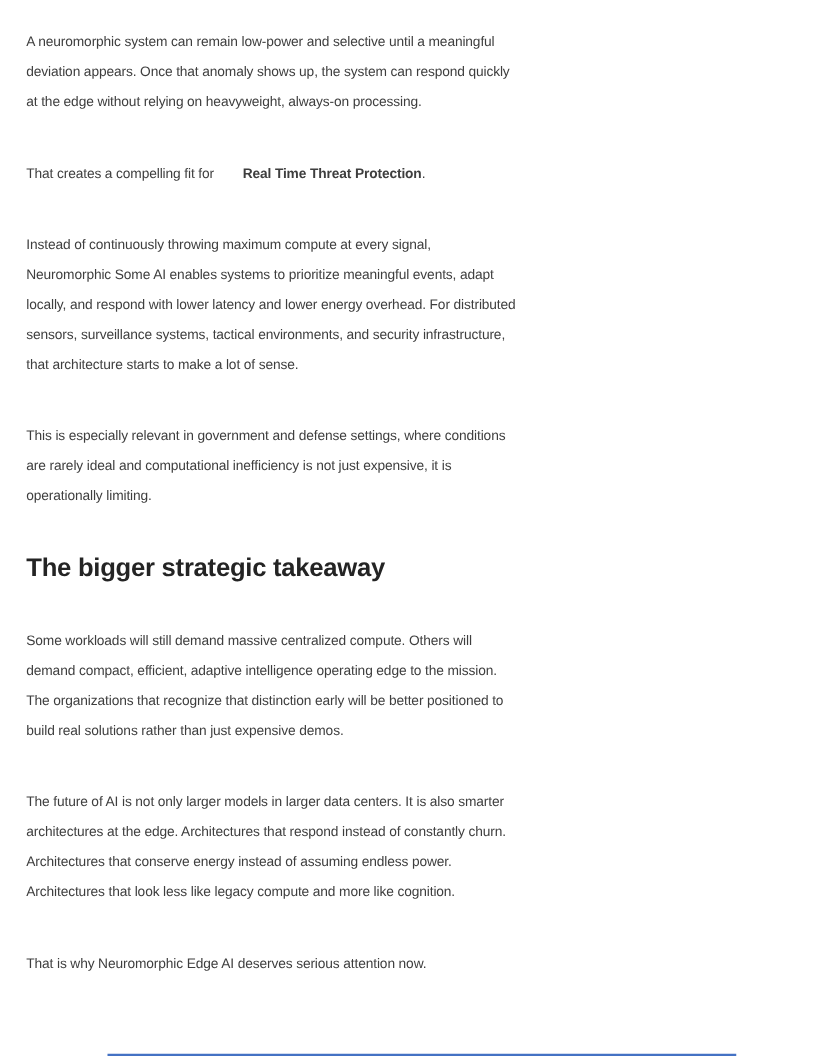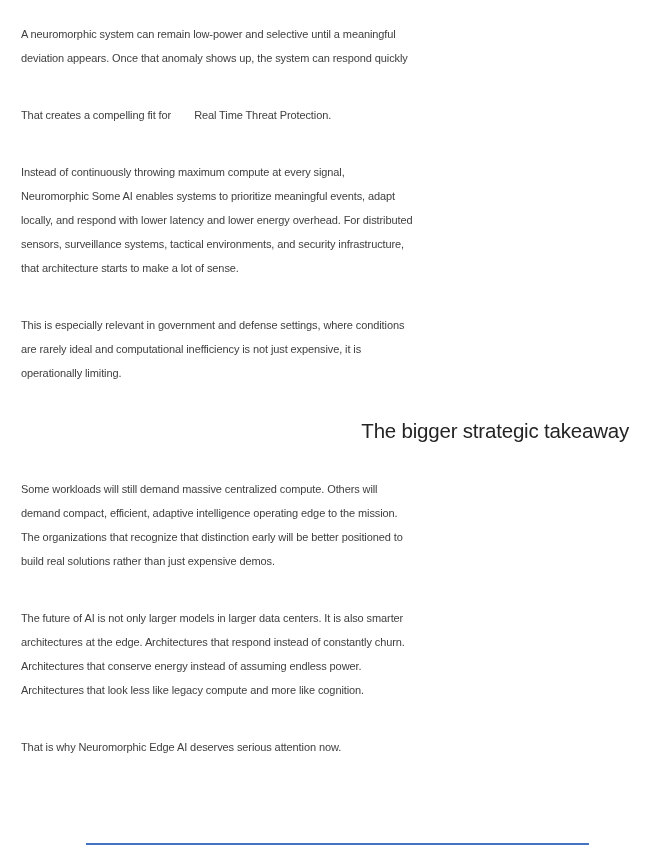--- a/index.html
+++ b/index.html
@@ -23,43 +23,43 @@
   }
   .para:last-child { margin-bottom: 0; }
   .line {
     line-height: 24px;
     white-space: nowrap;
   }
   .section-heading {
     font-size: 20.5px;
     line-height: 26px;
     margin: 0 0 12px 0;
-    font-weight: 400;
+    font-weight: 700;
     color: #242424;
     letter-spacing: -0.2px;
     white-space: nowrap;
-    text-align: right;
   }
-  .bold { font-weight: 400; padding-left: 20px; }
+  .bold { font-weight: 700; padding-left: 20px; }
   .accent-line {
     position: absolute;
     left: 86px;
     bottom: 0;
     width: 503px;
     height: 2px;
   }
 </style>
 </head>
 <body style="background: rgb(255, 255, 255); color: rgb(62, 62, 62);">
 
 <div class="doc">
 
   <div class="para">
     <div class="line">A neuromorphic system can remain low-power and selective until a meaningful</div>
     <div class="line">deviation appears. Once that anomaly shows up, the system can respond quickly</div>
+    <div class="line">at the edge without relying on heavyweight, always-on processing.</div>
   </div>
 
   <div class="para">
     <div class="line"><span>That creates a compelling fit for </span><span class="bold">Real Time Threat Protection</span><span>.</span></div>
   </div>
 
   <div class="para">
     <div class="line">Instead of continuously throwing maximum compute at every signal,</div>
     <div class="line">Neuromorphic Some AI enables systems to prioritize meaningful events, adapt</div>
     <div class="line">locally, and respond with lower latency and lower energy overhead. For distributed</div>

